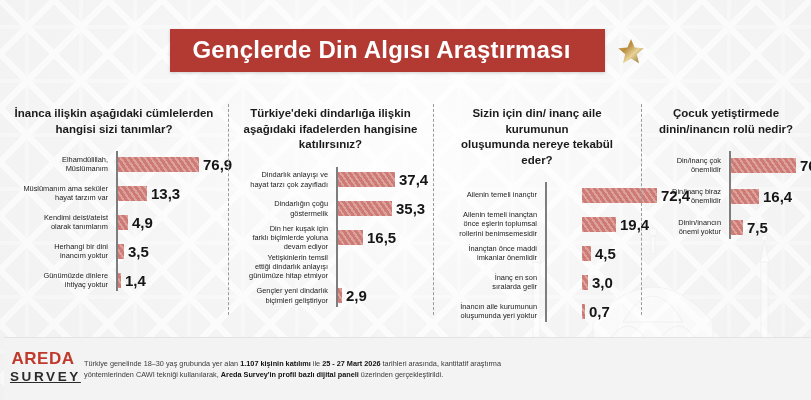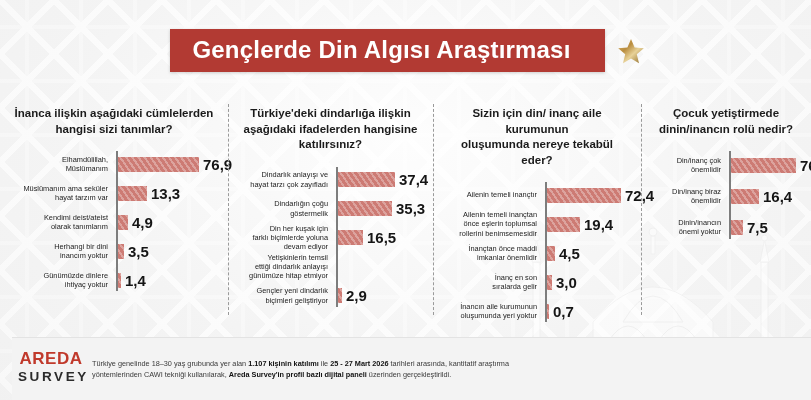--- a/index.html
+++ b/index.html
@@ -108,41 +108,42 @@
   .col-3 .row-label{ width:96px; }
   .col-3 .axis{ left:104px; }
   .col-3 .bar-wrap{ padding-left:4px; }
 
   .col-4 .row-label{ width:72px; }
   .col-4 .axis{ left:80px; }
   .col-4 .bar-wrap{ padding-left:4px; }
 
   .col-1 .row{ height:26px; }
   .col-2 .row{ height:26px; }
-  .col-3 .row{ height:26px; }
+  .col-3 .row{ height:26px;gap:36px; }
   .col-4 .row{ height:28px; }
 
   
   #footer{
-    position:absolute;left:12px;right:0;bottom:0;height:62px;
+    position:absolute;left:4px;right:0;bottom:0;height:62px;
     background:#f3f3f3;
     border-top:1px solid #e3e3e3;
     display:flex;align-items:center;
   }
   #logo{
     width:72px;flex:0 0 72px;text-align:center;padding-left:6px;
     box-sizing:border-box;
   }
   #logo-areda{
     font-size:17px;font-weight:bold;color:#c0392b;letter-spacing:.5px;
     line-height:1;
   }
   #logo-survey{
     font-size:13.5px;font-weight:bold;color:#2b2b2b;letter-spacing:2.6px;
     line-height:1.5;
+    text-decoration:underline;
   }
   #footnote{
     font-size:7.3px;color:#3a3a3a;line-height:1.55;
     padding-left:8px;padding-right:14px;max-width:420px;
   }
   #footnote b{ color:#111; }
 </style>
 </head>
 <body>
 

